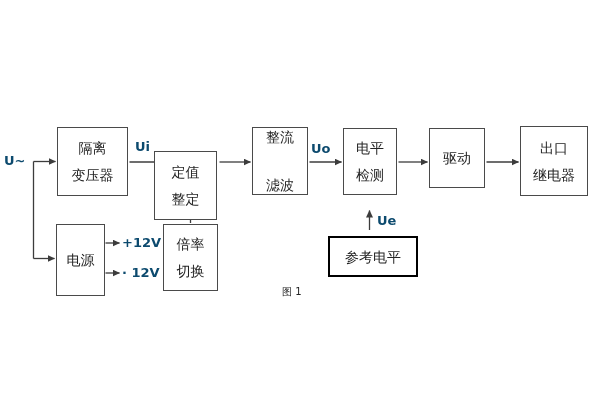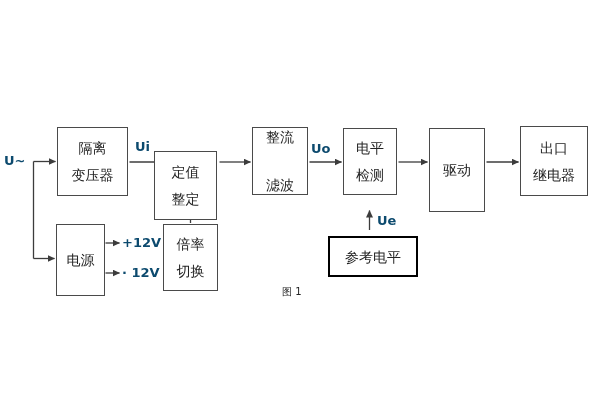--- a/index.html
+++ b/index.html
@@ -63,21 +63,21 @@
   <div class="block" style="left:252px;top:127px;width:56px;height:68px;gap:34px;">
     <span>整流</span>
     <span>滤波</span>
   </div>
 
   <div class="block" style="left:343px;top:128px;width:54px;height:67px;">
     <span>电平</span>
     <span>检测</span>
   </div>
 
-  <div class="block" style="left:429px;top:128px;width:56px;height:84px;">
+  <div class="block" style="left:429px;top:128px;width:56px;height:60px;">
     <span>驱动</span>
   </div>
 
   <div class="block" style="left:520px;top:126px;width:68px;height:70px;align-items:center;">
     <span>出口</span>
     <span>继电器</span>
   </div>
 
   <div class="block" style="left:56px;top:224px;width:49px;height:72px;">
     <span>电源</span>

